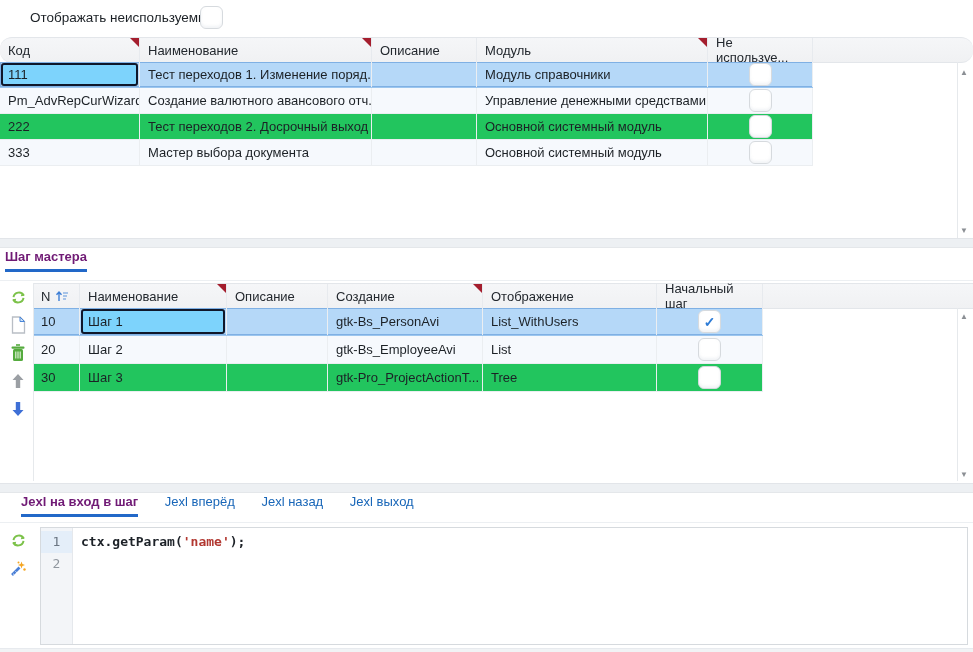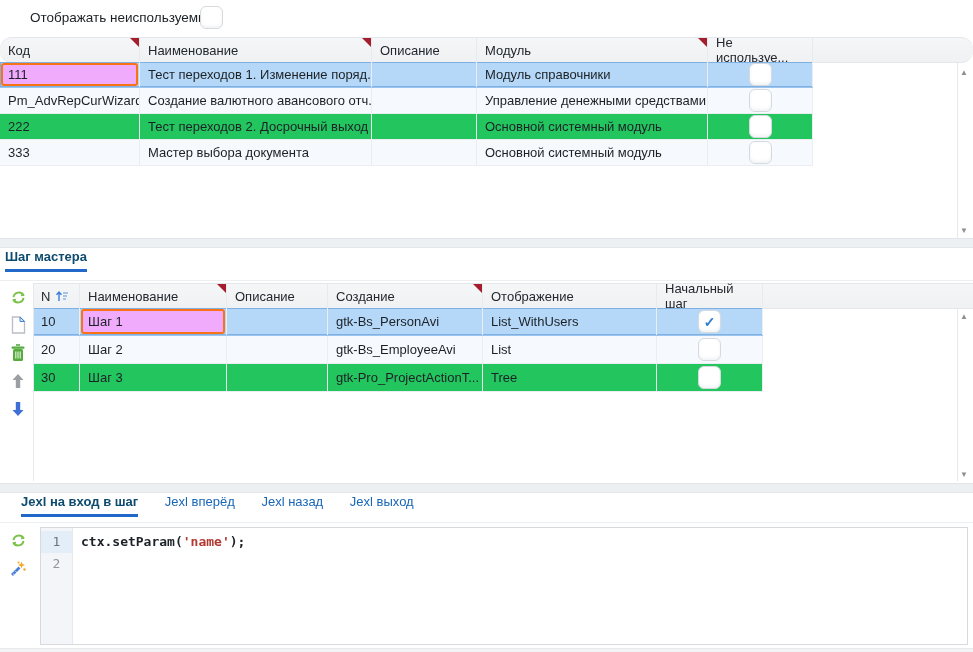--- a/index.html
+++ b/index.html
@@ -16,35 +16,35 @@
   .th{position:relative;display:flex;align-items:center;padding:0 8px;box-sizing:border-box;
       border-right:1px solid #e7eaee;color:#23282e;}
   .th.fill{border-right:none;flex:1;}
   .tri{position:absolute;top:0;right:0;width:0;height:0;border-top:9px solid #a41e2e;border-left:9px solid transparent;}
   .row{display:flex;height:25px;border-bottom:1px solid #ebeef1;background:#22c55e;}
   .td{display:flex;align-items:center;padding:0 8px;box-sizing:border-box;border-right:1px solid #ebeef1;
       white-space:nowrap;overflow:hidden;position:relative;}
   .td.ccb{justify-content:center;padding:0;}
   .alt{background:#f6f9fd;}
   .sel{background:#b5d8f8;box-shadow:inset 0 0 0 1px #7fb0e4;border-bottom:1px solid #9cc6ee;}
-  .focuscell{position:absolute;top:1px;left:1px;right:1px;bottom:1px;background:#f0abfc;border:2px solid #f97316;
+  .focuscell{position:absolute;top:1px;left:1px;right:1px;bottom:1px;background:#7dd3fc;border:2px solid #0f172a;
              border-radius:3px;display:flex;align-items:center;padding:0 5px;box-sizing:border-box;}
   .check{color:#2e7cd6;font-weight:bold;font-size:14px;line-height:1;}
   
   .c-code{width:140px;} .c-name{width:232px;} .c-desc{width:105px;} .c-mod{width:231px;} .c-unused{width:105px;}
   .t1head{top:37px;left:0;right:0;border-radius:12px;}
   .t1body{position:absolute;top:62px;left:0;width:813px;}
   
   .divider{position:absolute;left:0;right:0;height:8px;background:#edf0f3;border-top:1px solid #e2e5e9;border-bottom:1px solid #e4e7ea;}
   .d1{top:238px;} .d2{top:483px;}
   .vsep{position:absolute;width:1px;background:#e6e9ec;}
   .sb-arrow{position:absolute;right:3px;width:12px;text-align:center;font-size:8px;color:#8b8f94;cursor:pointer;}
   
   .tab{display:inline-block;color:#1866b8;padding-bottom:5px;border-bottom:3px solid transparent;cursor:pointer;}
-  .tab.active{font-weight:bold;border-bottom-color:#2268c8;color:#0c4a6e;}
+  .tab.active{font-weight:bold;border-bottom-color:#2268c8;color:#701a75;}
   .tabstrip-steps{position:absolute;top:249px;left:5px;}
   .hline{position:absolute;left:0;right:0;height:1px;background:#eceff2;}
   .toolbar{position:absolute;left:5px;width:26px;display:flex;flex-direction:column;gap:8px;align-items:center;}
   .tb-steps{top:287px;} .tb-jexl{top:530px;}
   .tbtn{width:20px;height:20px;display:flex;align-items:center;justify-content:center;cursor:pointer;}
   .c2-n{width:47px;} .c2-name{width:147px;} .c2-desc{width:101px;} .c2-sel{width:155px;} .c2-disp{width:174px;} .c2-start{width:106px;}
   .t2head{top:283px;left:33px;right:0;}
   .t2body{position:absolute;top:308px;left:33px;width:730px;}
   .t2body .row{height:27px;}
   .sorticon{margin-left:5px;}
@@ -291,19 +291,19 @@
       </svg>
     </span>
   </div>
 
   <div class="editor">
     <div class="gutter">
       <div class="ln activeln">1</div>
       <div class="ln">2</div>
     </div>
     <div class="codearea">
-      <div class="cl"><span>ctx.setParam(</span><span class="s">'name'</span><span>);</span></div>
+      <div class="cl"><span>ctx.getParam(</span><span class="s">'name'</span><span>);</span></div>
     </div>
   </div>
 
   <div class="bottomstrip"></div>
 
 </div>
 
 </body></html>

